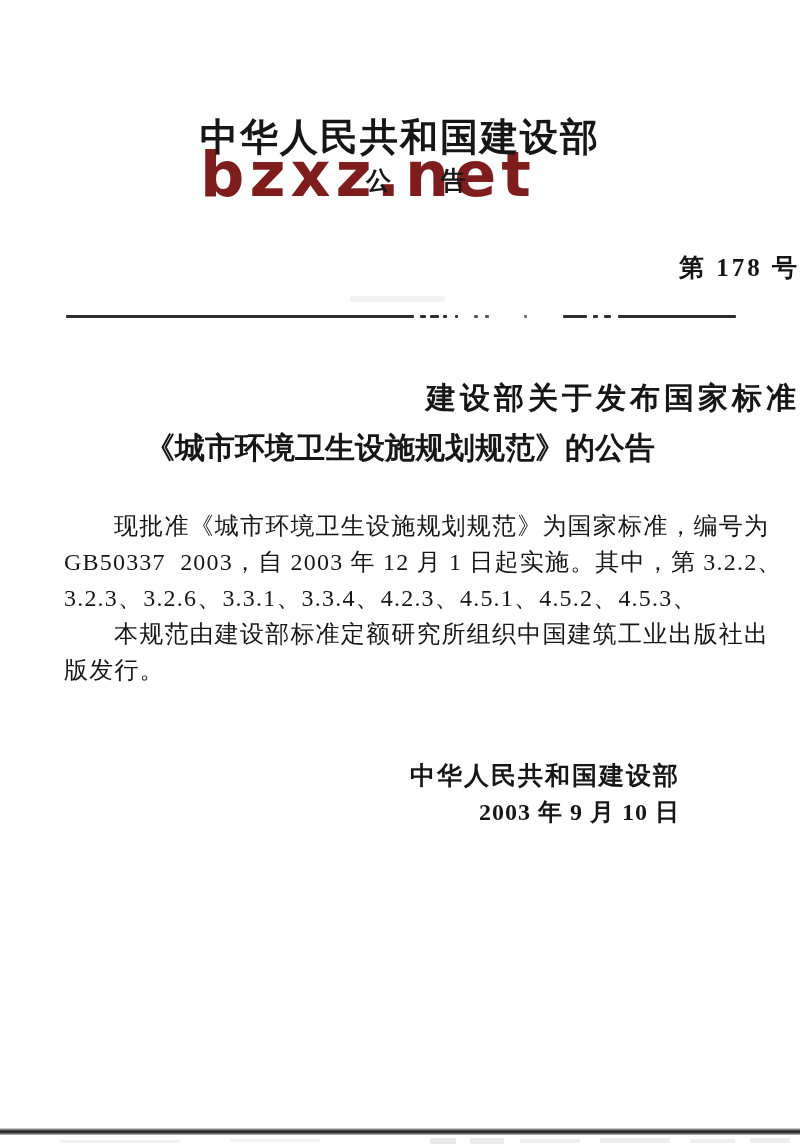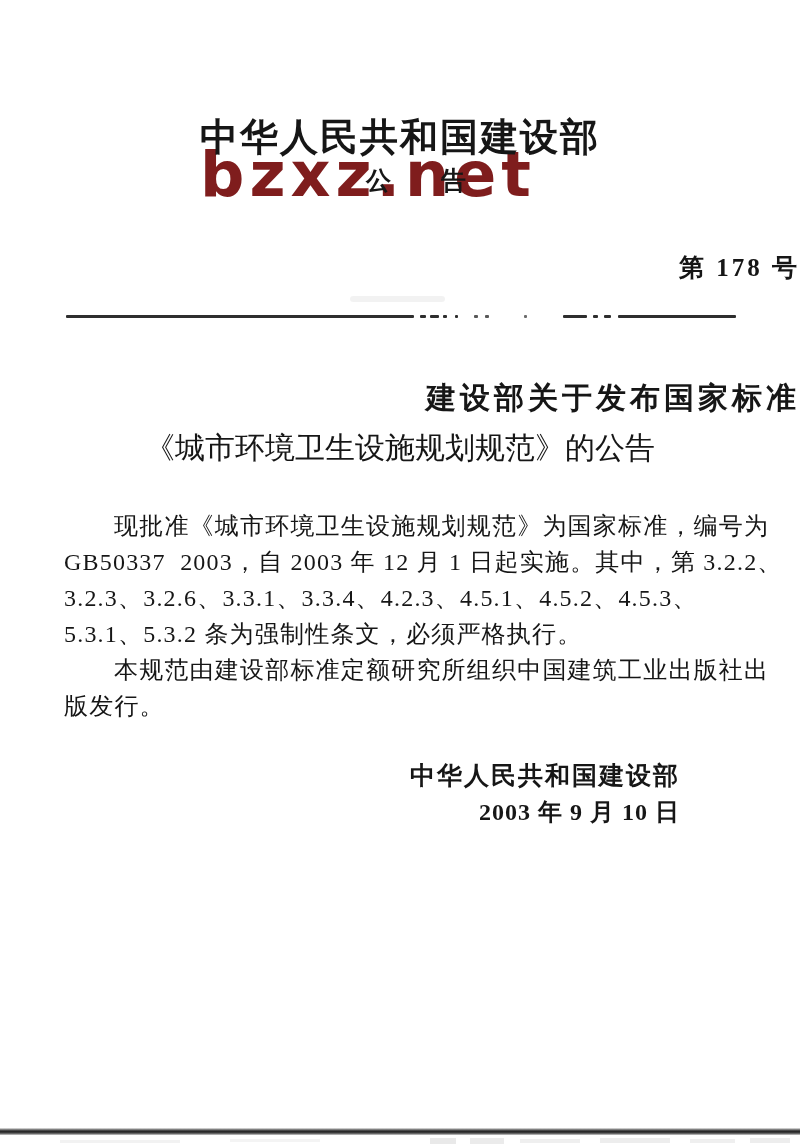--- a/index.html
+++ b/index.html
@@ -83,21 +83,21 @@
     white-space: pre;
     font-family: Liberation Mono, monospace;
   }
   .heading-2 {
     position: absolute;
     top: 428px;
     left: 0;
     width: 100%;
     text-align: center;
     font-size: 30px;
-    font-weight: normal;
+    font-weight: bold;
     letter-spacing: 0px;
     white-space: pre;
   }
 
   
   .body-text {
     position: absolute;
     top: 508px;
     left: 64px;
     width: 674px;
@@ -174,21 +174,20 @@
       <i style="left:618px; width:118px;"></i>
     </div>
 
     <div class="heading-1">建设部关于发布国家标准</div>
     <div class="heading-2">《城市环境卫生设施规划规范》的公告</div>
 
     <div class="body-text">
       <div class="line indent">现批准《城市环境卫生设施规划规范》为国家标准，编号为</div>
       <div class="line">GB50337  2003，自 2003 年 12 月 1 日起实施。其中，第 3.2.2、</div>
       <div class="line">3.2.3、3.2.6、3.3.1、3.3.4、4.2.3、4.5.1、4.5.2、4.5.3、</div>
-      <div class="line">5.3.1、5.3.2 条为强制性条文，必须严格执行。</div>
       <div class="line indent">本规范由建设部标准定额研究所组织中国建筑工业出版社出</div>
       <div class="line">版发行。</div>
     </div>
 
     <div class="signature">
       <div class="org">中华人民共和国建设部</div>
       <div class="date">2003 年 9 月 10 日</div>
     </div>
 
     <div class="bottom-bar"></div>

